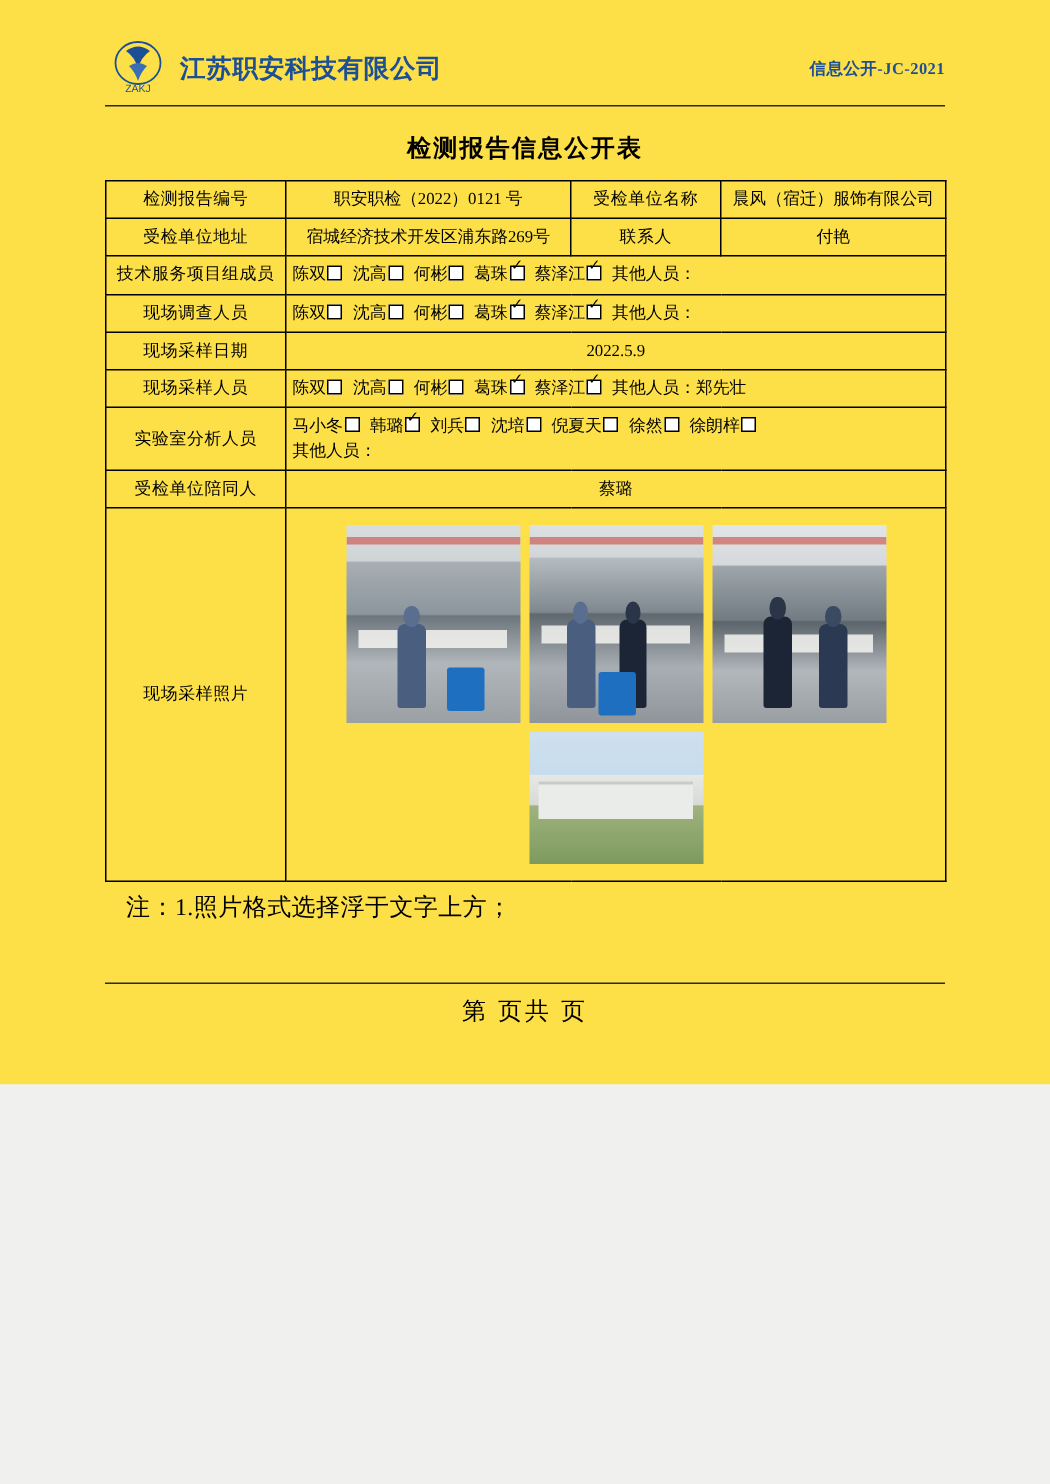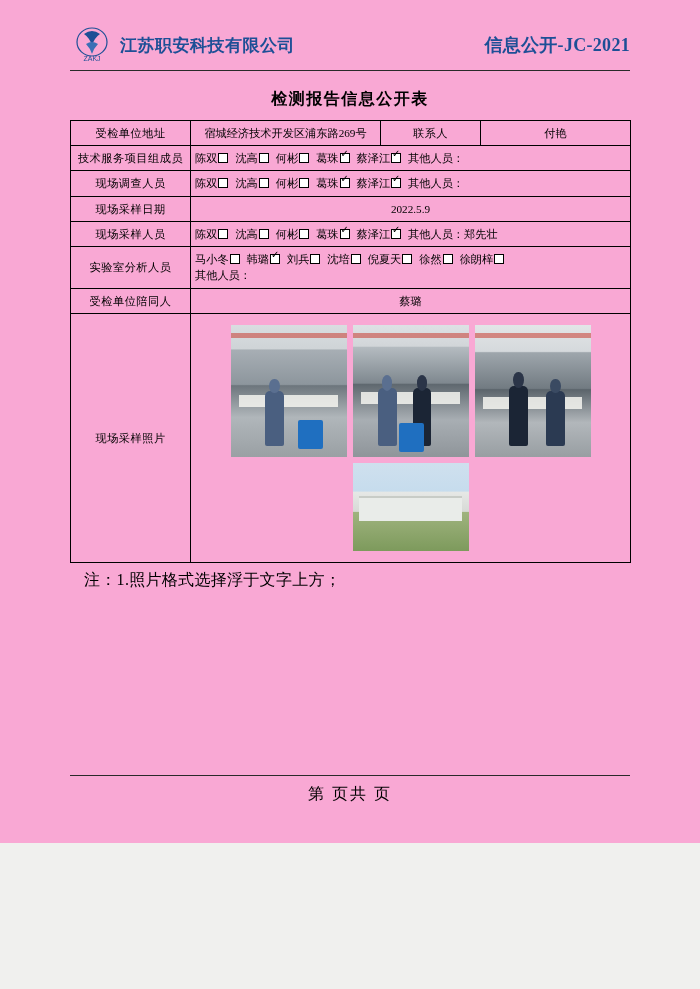--- a/index.html
+++ b/index.html
@@ -6,23 +6,23 @@
     margin: 0;
     padding: 0;
     background: #f0f0ee;
   }
   body {
     font-family: "Liberation Serif", "DejaVu Serif", serif;
   }
   .page {
     position: relative;
     width: 700px;
-    height: 843px;
+    height: 723px;
     margin: 0 auto;
-    background: #f9a8d4;
+    background: #fde047;
     box-sizing: border-box;
     overflow: hidden;
   }
   .inner {
     position: absolute;
     left: 70px;
     top: 26px;
     width: 560px;
   }
 
@@ -47,21 +47,21 @@
   }
   .logo svg { display: block; }
   .brand-name {
     font-size: 17px;
     font-weight: bold;
     color: #1d4f96;
     letter-spacing: 0.5px;
     font-family: "Liberation Serif", serif;
   }
   .doc-code {
-    font-size: 18px;
+    font-size: 11px;
     color: #1d4f96;
     font-weight: bold;
     letter-spacing: 0.3px;
   }
 
   
   .doc-title {
     text-align: center;
     font-size: 16px;
     font-weight: bold;
@@ -273,20 +273,26 @@
     <div class="doc-title">检测报告信息公开表</div>
 
     <table class="main">
       <colgroup>
         <col style="width:120px">
         <col style="width:190px">
         <col style="width:100px">
         <col style="width:150px">
       </colgroup>
       <tbody>
+        <tr>
+          <td class="lbl">检测报告编号</td>
+          <td class="val">职安职检（2022）0121 号</td>
+          <td class="lbl">受检单位名称</td>
+          <td class="val">晨风（宿迁）服饰有限公司</td>
+        </tr>
         <tr>
           <td class="lbl">受检单位地址</td>
           <td class="val">宿城经济技术开发区浦东路269号</td>
           <td class="lbl">联系人</td>
           <td class="val">付艳</td>
         </tr>
         <tr>
           <td class="lbl">技术服务项目组成员</td>
           <td class="val-left" colspan="3">
             <span class="names-line" id="team-members"><span class="cb"><span>陈双</span><span class="box"></span></span><span class="cb"><span>沈高</span><span class="box"></span></span><span class="cb"><span>何彬</span><span class="box"></span></span><span class="cb"><span>葛珠</span><span class="box checked"></span></span><span class="cb"><span>蔡泽江</span><span class="box checked"></span></span><span>其他人员：</span></span>

